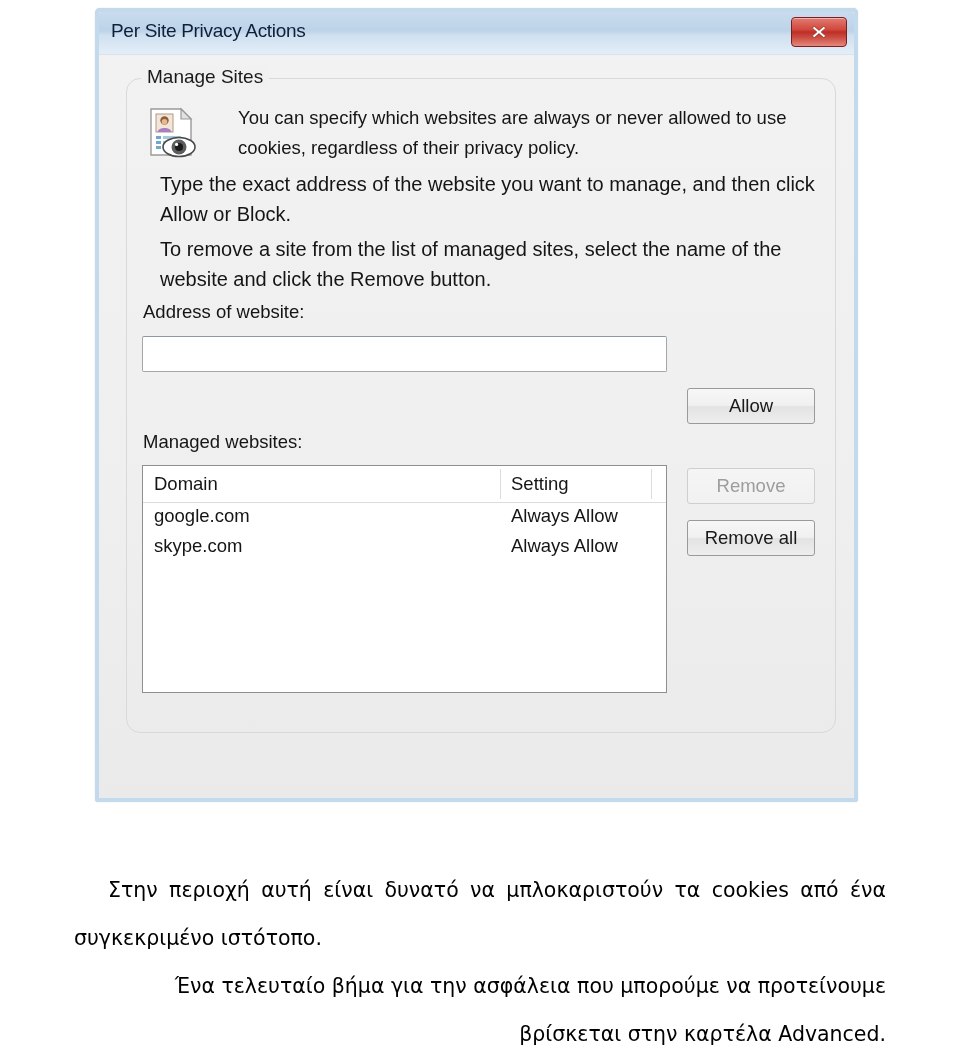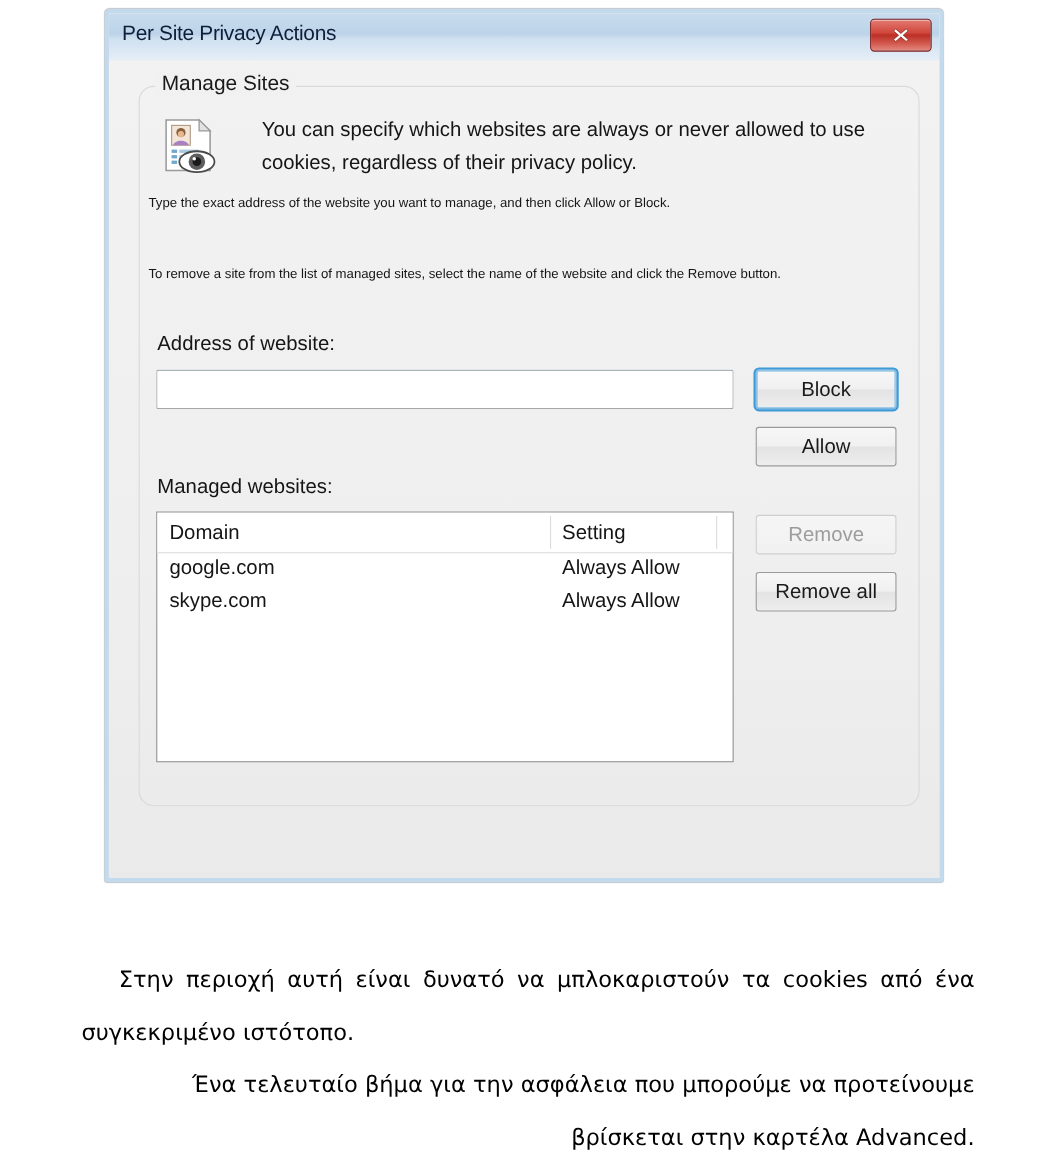--- a/index.html
+++ b/index.html
@@ -113,22 +113,22 @@
     top: 0px;
     width: 600px;
     font-size: 18.5px;
     line-height: 30px;
     color: #151515;
     margin-left: 23px;
   }
 
   .para {
     position: absolute;
-    left: 8px;
-    font-size: 12px;
+    left: 33px;
+    font-size: 20px;
     line-height: 30px;
     color: #151515;
     width: 680px;
   }
   #para-type { top: 90px; }
   #para-remove { top: 155px; }
 
   
   #address-label {
     position: absolute;
@@ -332,21 +332,20 @@
         </span>
         <div id="info-paragraph">You can specify which websites are always or never allowed to use cookies, regardless of their privacy policy.</div>
       </div>
 
       <div class="para" id="para-type">Type the exact address of the website you want to manage, and then click Allow or Block.</div>
       <div class="para" id="para-remove">To remove a site from the list of managed sites, select the name of the website and click the Remove button.</div>
 
       <div id="address-label">Address of website:</div>
       <input id="address-input" type="text" placeholder="" style="">
 
-      <button class="btn focused" id="btn-block">Block</button>
       <button class="btn" id="btn-allow">Allow</button>
 
       <div id="managed-label">Managed websites:</div>
 
       <div id="listbox">
         <div id="list-header">
           <div class="col-head" id="col-domain">Domain</div>
           <div class="col-sep" id="sep-1"></div>
           <div class="col-head" id="col-setting">Setting</div>
           <div class="col-sep" id="sep-2"></div>

